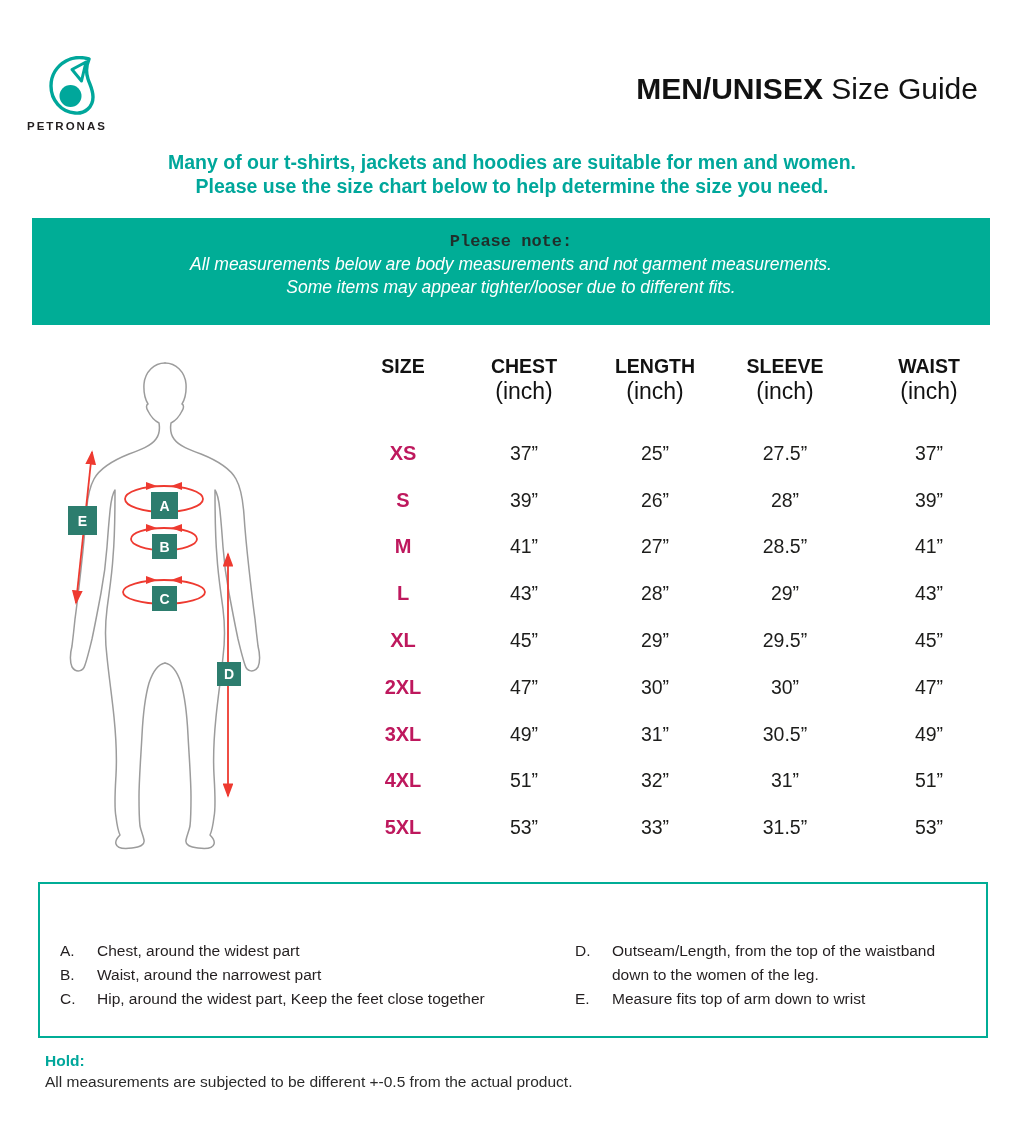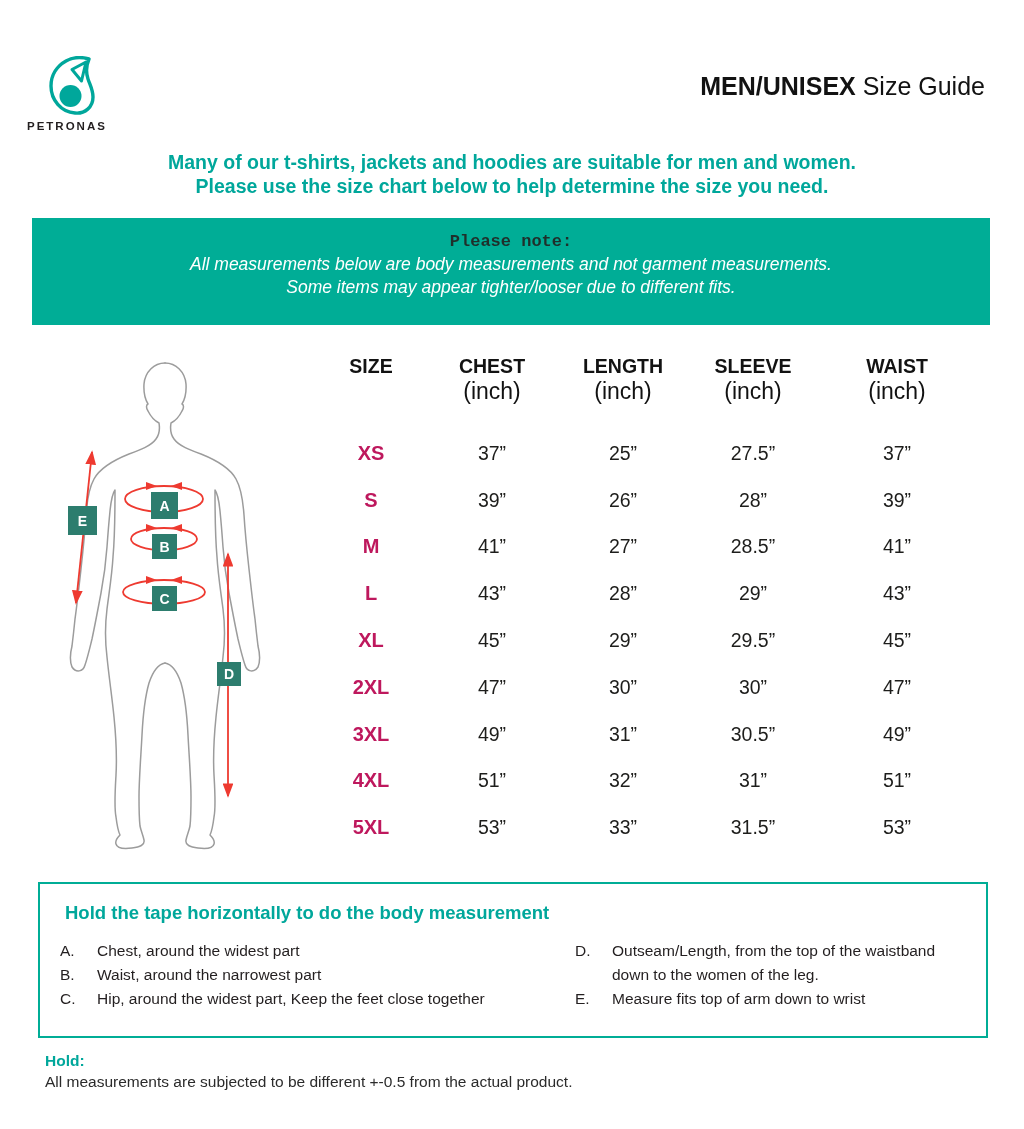--- a/index.html
+++ b/index.html
@@ -5,39 +5,39 @@
   html,body{margin:0;padding:0;background:#fff;}
   .page{position:relative;width:1024px;height:1129px;background:#fff;overflow:hidden;
         font-family:"Liberation Sans",sans-serif;color:#231f20;}
 
   
   .logo{position:absolute;left:27px;top:56px;}
   .logo svg{display:block;margin-left:22px;}
   .logo-text{font-size:11.5px;font-weight:bold;letter-spacing:2px;margin-top:4px;color:#231f20;}
 
   
-  .title{position:absolute;top:72px;right:39px;font-size:25px;color:#121212;white-space:nowrap;}
+  .title{position:absolute;top:72px;right:46px;font-size:30px;color:#121212;white-space:nowrap;}
   .title .bold{font-weight:bold;}
   .title .reg{font-weight:normal;}
 
   
   .intro{position:absolute;top:151px;left:0;width:100%;text-align:center;
          color:#00a79b;font-size:19.5px;font-weight:bold;line-height:23.5px;}
 
   
   .banner{position:absolute;left:32px;top:218px;width:958px;height:107px;background:#00ad96;
           text-align:center;color:#fff;}
   .banner .b-title{padding-top:13px;font-size:17px;font-weight:bold;color:#1f2f2b;line-height:22px;font-family:Liberation Mono, monospace;}
   .banner .b-line{font-size:17.5px;font-style:italic;line-height:23px;}
 
   
   .diagram{position:absolute;left:40px;top:355px;width:260px;height:500px;}
 
   
-  .size-table{position:absolute;left:316px;top:356px;width:660px;}
+  .size-table{position:absolute;left:348px;top:356px;width:660px;}
   .thead{display:grid;grid-template-columns:110px 132px 130px 130px 158px;height:52px;}
   .th{text-align:center;font-weight:bold;font-size:19.5px;line-height:21px;color:#121212;}
   .th .unit{font-weight:normal;font-size:23px;margin-top:4px;}
   .tbody{margin-top:22px;}
   .tr{display:grid;grid-template-columns:110px 132px 130px 130px 158px;height:46.8px;align-items:center;}
   .td{text-align:center;font-size:19.5px;color:#1d1d1b;}
   .td.size{font-weight:bold;font-size:20px;color:#be185d;}
 
   
   .instructions{position:absolute;left:38px;top:882px;width:950px;height:156px;
@@ -233,21 +233,20 @@
           <div class="td size">5XL</div>
           <div class="td">53”</div>
           <div class="td">33”</div>
           <div class="td">31.5”</div>
           <div class="td">53”</div>
         </div>
       </div>
   </div>
 
   <div class="instructions">
-    <div class="inst-title">Hold the tape horizontally to do the body measurement</div>
     <div class="inst-cols">
       <div class="inst-left" id="inst-left">
           <div class="item">
             <span class="letter">A.</span>
             <span class="text">Chest, around the widest part</span>
           </div>
           <div class="item">
             <span class="letter">B.</span>
             <span class="text">Waist, around the narrowest part</span>
           </div>

